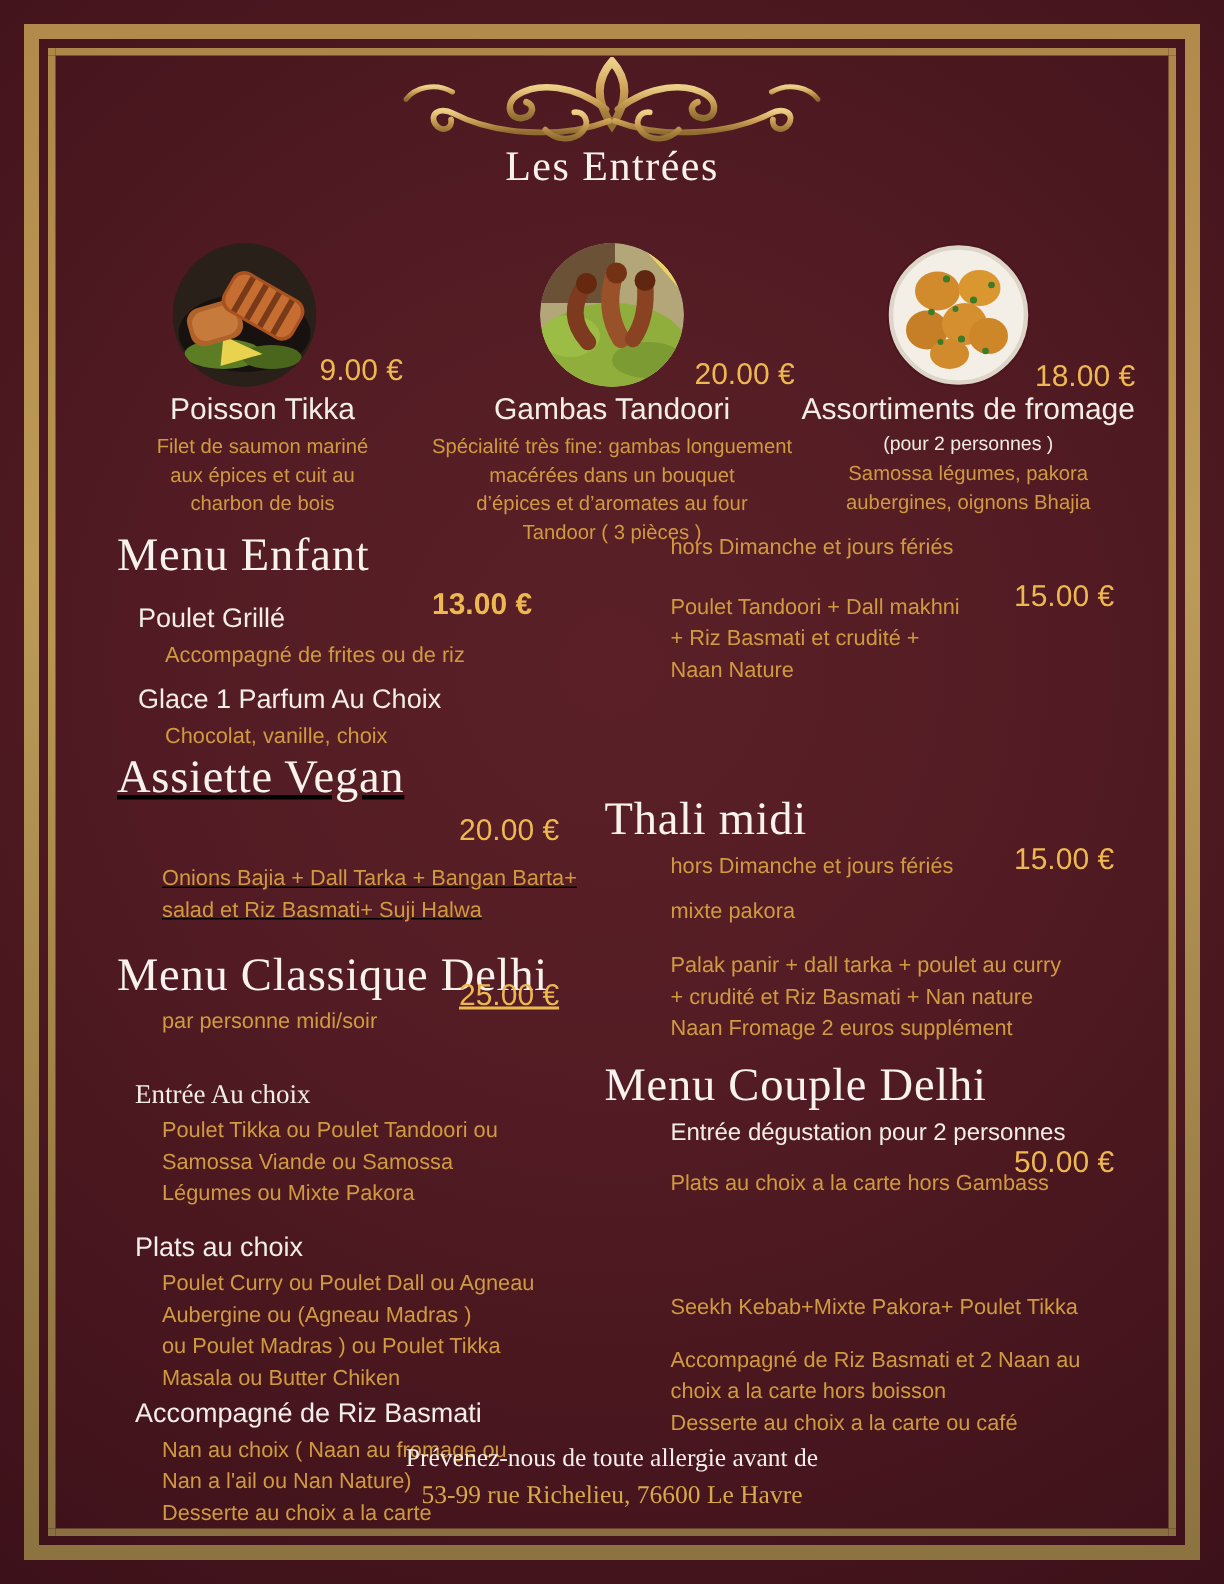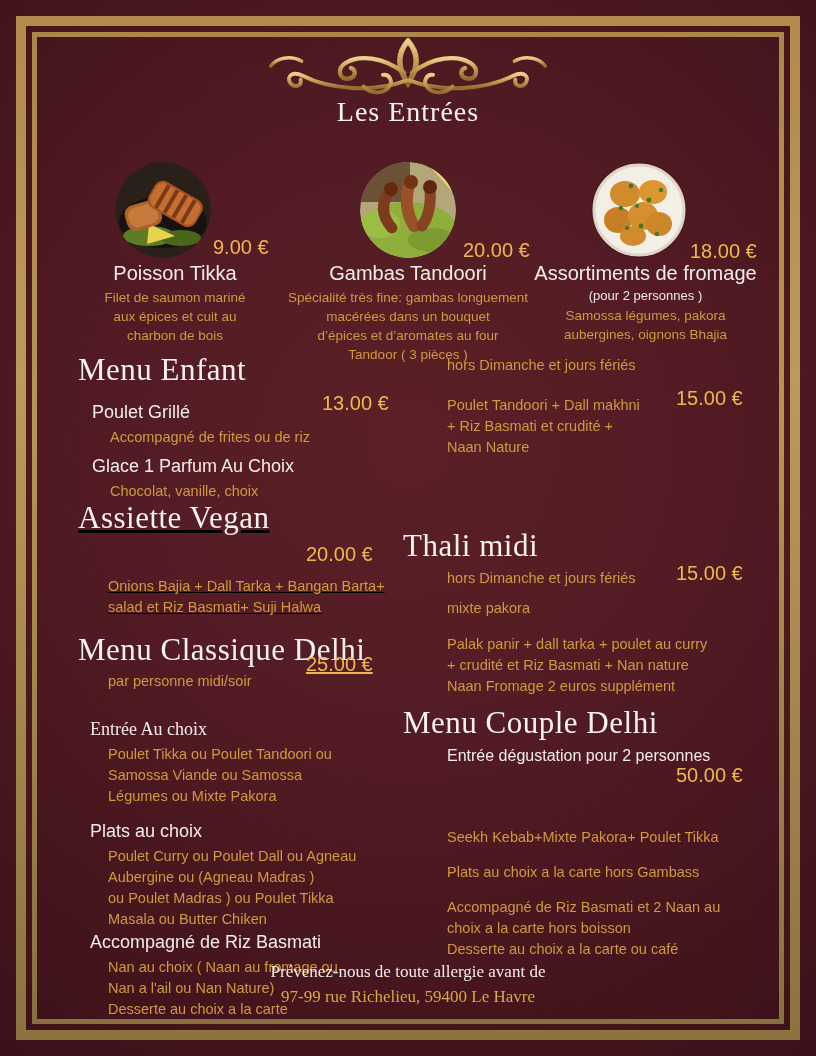--- a/index.html
+++ b/index.html
@@ -182,21 +182,21 @@
 aubergines, oignons Bhajia</div>
   </div>
 
   <div class="section" style="left:78px; top:352px; width:310px;">
     <h2>Menu Enfant</h2>
     <div class="item-label" style="margin:14px 0 0 14px;">Poulet Grillé</div>
     <div class="item-detail" style="margin:4px 0 0 32px;">Accompagné de frites ou de riz</div>
     <div class="item-label" style="margin:8px 0 0 14px;">Glace 1 Parfum Au Choix</div>
     <div class="item-detail" style="margin:4px 0 0 32px;">Chocolat, vanille, choix</div>
   </div>
-  <span class="price-tag" style="left:322px; top:392px;">13.00 €</span>
+  <span class="price-tag" style="left:288px; top:392px;font-weight:bold;">13.00 €</span>
 
   <div class="section" style="left:403px; top:352px; width:320px;">
     <div class="sub" style="margin:5px 0 0 44px;">hors Dimanche et jours fériés</div>
     <div class="item-detail pre" style="margin:22px 0 0 44px;">Poulet Tandoori + Dall makhni
  + Riz Basmati et crudité +
 Naan Nature</div>
   </div>
   <span class="price-tag" style="left:676px; top:387px;">15.00 €</span>
 
   <div class="section" style="left:78px; top:500px; width:320px;text-decoration:underline;">
@@ -231,25 +231,25 @@
     <div class="item-label" style="margin:2px 0 0 12px;">Accompagné de Riz Basmati</div>
     <div class="item-detail" style="margin:4px 0 0 30px;">Nan au choix ( Naan au fromage ou
 Nan a l'ail ou Nan Nature)
 Desserte au choix a la carte</div>
   </div>
   <span class="price-tag" style="left:306px; top:653px;text-decoration:underline;">25.00 €</span>
 
   <div class="section" style="left:403px; top:705px; width:330px;">
     <h2>Menu Couple Delhi</h2>
     <div class="sub-white" style="margin:6px 0 0 44px;">Entrée dégustation pour 2 personnes</div>
+    <div class="item-detail" style="margin:14px 0 0 44px;">Plats au choix a la carte hors Gambass</div>
     <div class="item-detail" style="margin:62px 0 0 44px;">Seekh Kebab+Mixte Pakora+ Poulet Tikka</div>
-    <div class="item-detail" style="margin:14px 0 0 44px;">Plats au choix a la carte hors Gambass</div>
     <div class="item-detail pre" style="margin:14px 0 0 44px;">Accompagné de Riz Basmati et 2 Naan au
 choix a la carte hors boisson
 Desserte au choix a la carte ou café</div>
   </div>
   <span class="price-tag" style="left:676px; top:764px;">50.00 €</span>
 
   <div class="footer" style="top:962px;">
     <div class="f1">Prévenez-nous de toute allergie avant de</div>
-    <div class="f2">97-99 rue Richelieu, 59400 Le Havre</div>
+    <div class="f2">53-99 rue Richelieu, 76600 Le Havre</div>
   </div>
 </div>
 
 </body></html>

